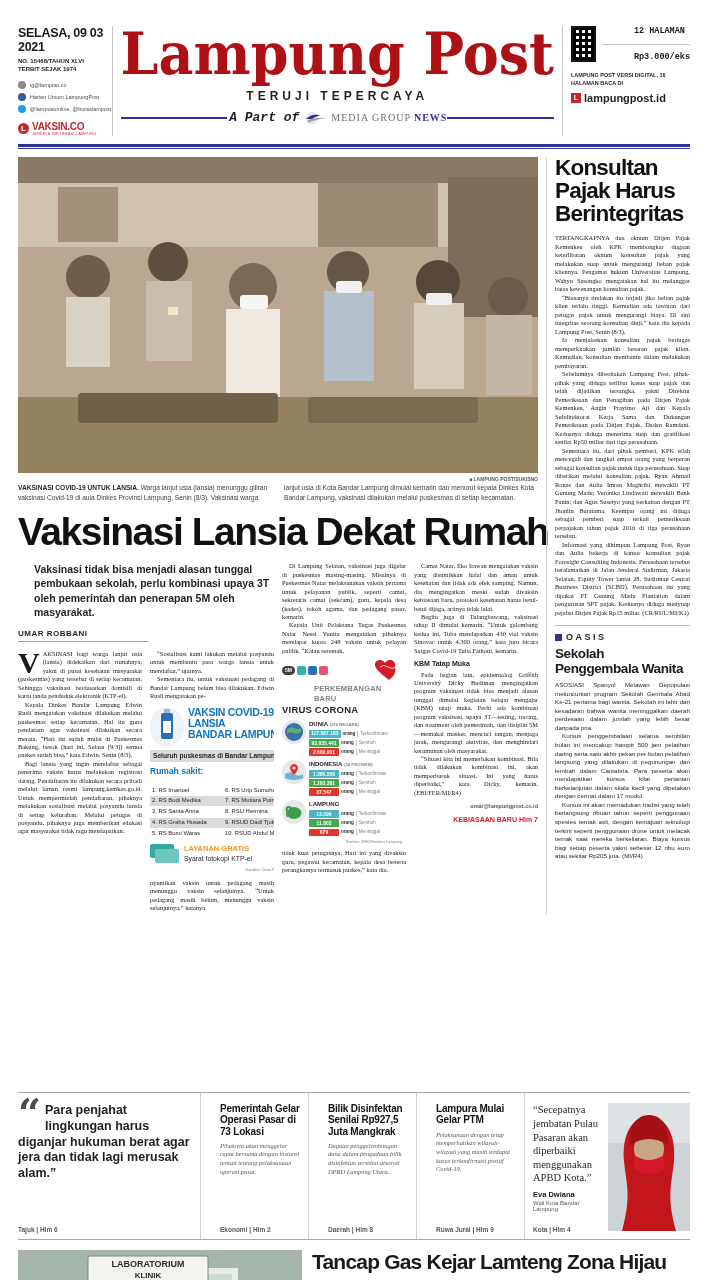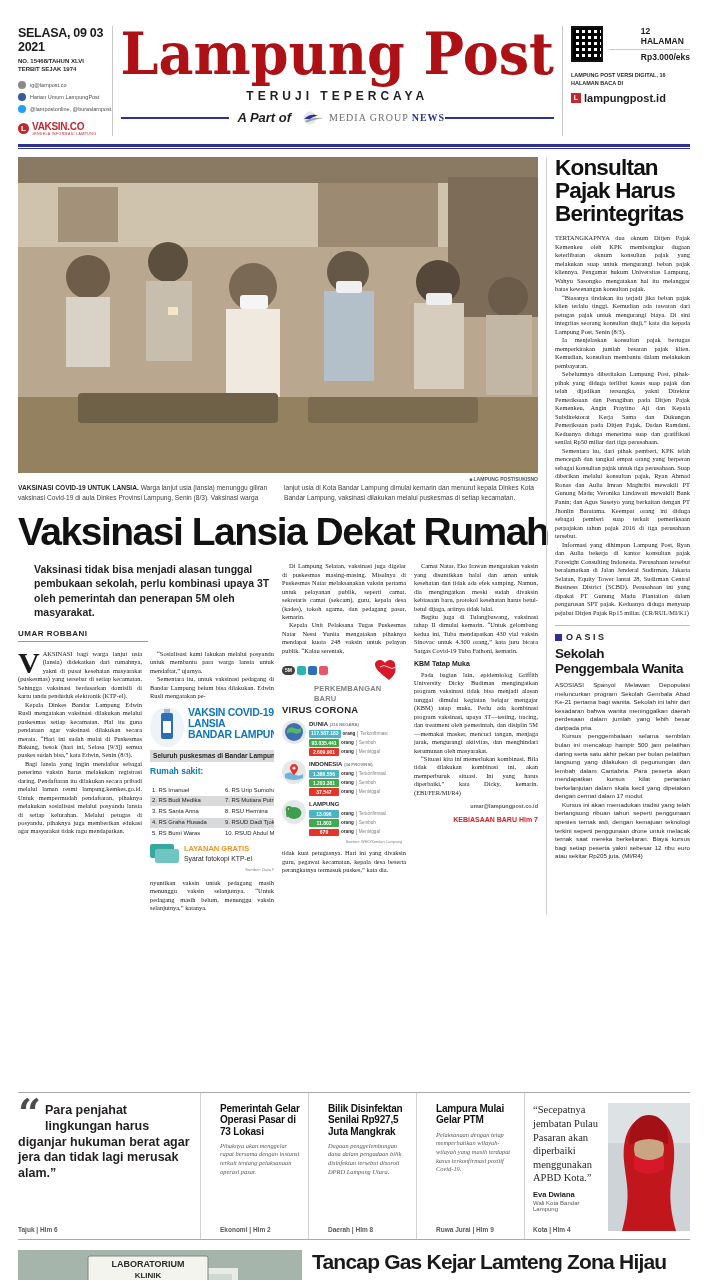--- a/index.html
+++ b/index.html
@@ -19,31 +19,31 @@
   .social-row span { font-family:"Liberation Sans",sans-serif; font-size:5.5px; color:#4d4d4d; }
   .lampostco { margin-top:8px; display:flex; align-items:center; }
   .lp-circle { width:11px; height:11px; border-radius:50%; background:#c1272d; color:#fff; font-family:"Liberation Sans",sans-serif; font-weight:bold; font-size:8px; text-align:center; line-height:11px; margin-right:3px; }
   .lp-name { color:#c1272d; font-family:"Liberation Sans",sans-serif; font-weight:bold; font-size:10px; letter-spacing:-0.3px; }
   .lp-sub { font-family:"Liberation Sans",sans-serif; font-size:3.5px; color:#c1272d; letter-spacing:0.4px; }
   .hdr-center { flex:1; text-align:center; padding:0 8px; }
   .masthead { font-family:"DejaVu Serif", serif; font-weight:bold; color:#ad1015; font-size:54px; line-height:0.95; letter-spacing:0px; transform:scaleY(1.08); transform-origin:top center; white-space:nowrap; }
   .tagline { font-family:"Liberation Sans",sans-serif; font-weight:bold; font-size:12px; letter-spacing:4px; color:#231f20; margin-top:12px; }
   .partof-row { display:flex; align-items:center; justify-content:center; margin-top:7px; }
   .partof-line { flex:1; height:2px; background:#2e3192; max-width:110px; }
-  .partof-text { font-family:Liberation Sans, sans-serif; font-style:italic; font-weight:bold; font-size:13px; margin:0 8px; color:#231f20; }
+  .partof-text { font-family:Liberation Mono, monospace; font-style:italic; font-weight:bold; font-size:13px; margin:0 2px; color:#231f20; }
   .mg-logo { width:22px; height:14px; margin:0 4px; }
   .mg-name { font-family:"Liberation Serif",serif; font-size:10px; letter-spacing:1px; color:#6d6e71; }
   .mg-news { font-family:"Liberation Serif",serif; font-weight:bold; font-size:10px; letter-spacing:1px; color:#2e3192; margin-left:3px; }
   .hdr-right { width:128px; border-left:1px solid #c9c9c9; padding-left:8px; }
   .qr-row { display:flex; align-items:stretch; }
   .qr { width:36px; height:36px; border:2px solid #111;
         background-image:repeating-linear-gradient(0deg,#000 0 3px,rgba(0,0,0,0) 3px 6px),
                          repeating-linear-gradient(90deg,#000 0 3px,#fff 3px 6px); }
   .qr-info { margin-left:6px; display:flex; flex-direction:column; justify-content:space-between; }
-  .qr-info .b { font-family:Liberation Sans, sans-serif; font-weight:bold; font-size:8.5px;margin-left:32px; }
+  .qr-info .b { font-family:Liberation Mono, monospace; font-weight:bold; font-size:8.5px;margin-left:32px; }
   .qr-info .sep { height:1px; background:#c9c9c9; margin:2px 0; }
   .digital-note { font-family:"Liberation Sans",sans-serif; font-weight:bold; font-size:5.5px; color:#231f20; margin-top:10px; line-height:1.4; width:100px; }
   .site-row { display:flex; align-items:center; margin-top:5px; }
   .site-sq { width:10px; height:10px; background:#c1272d; color:#fff; font-family:"Liberation Sans",sans-serif; font-weight:bold; font-size:7px; text-align:center; line-height:10px; margin-right:3px; }
   .site { font-family:"Liberation Sans",sans-serif; font-weight:bold; font-size:11px; color:#231f20; }
   .double-rule { margin:8px 18px 0 18px; border-top:3px solid #2e3192; border-bottom:1px solid #2e3192; height:5px; }
 
   
   .top-section { display:flex; margin:8px 18px 0 18px; }
   .main-col { width:520px; }

